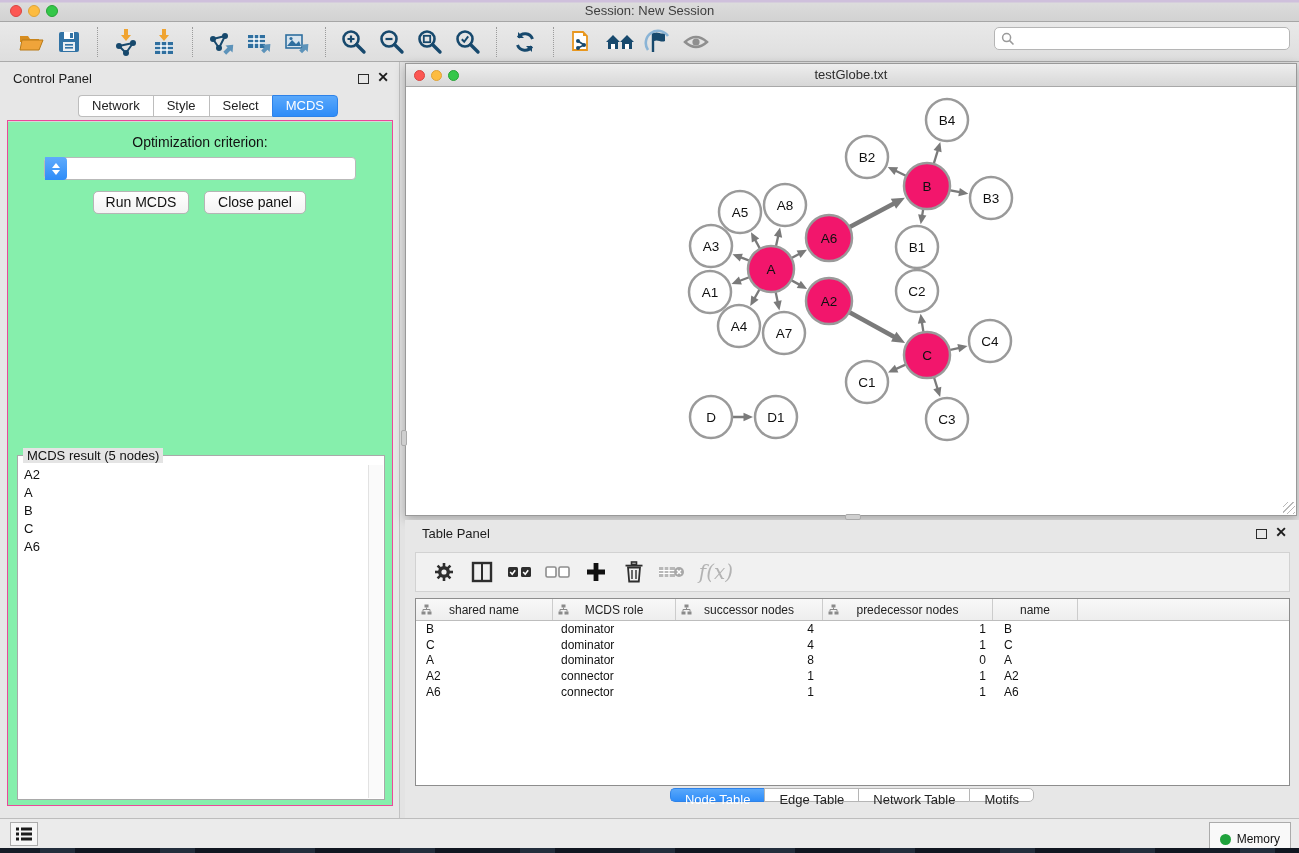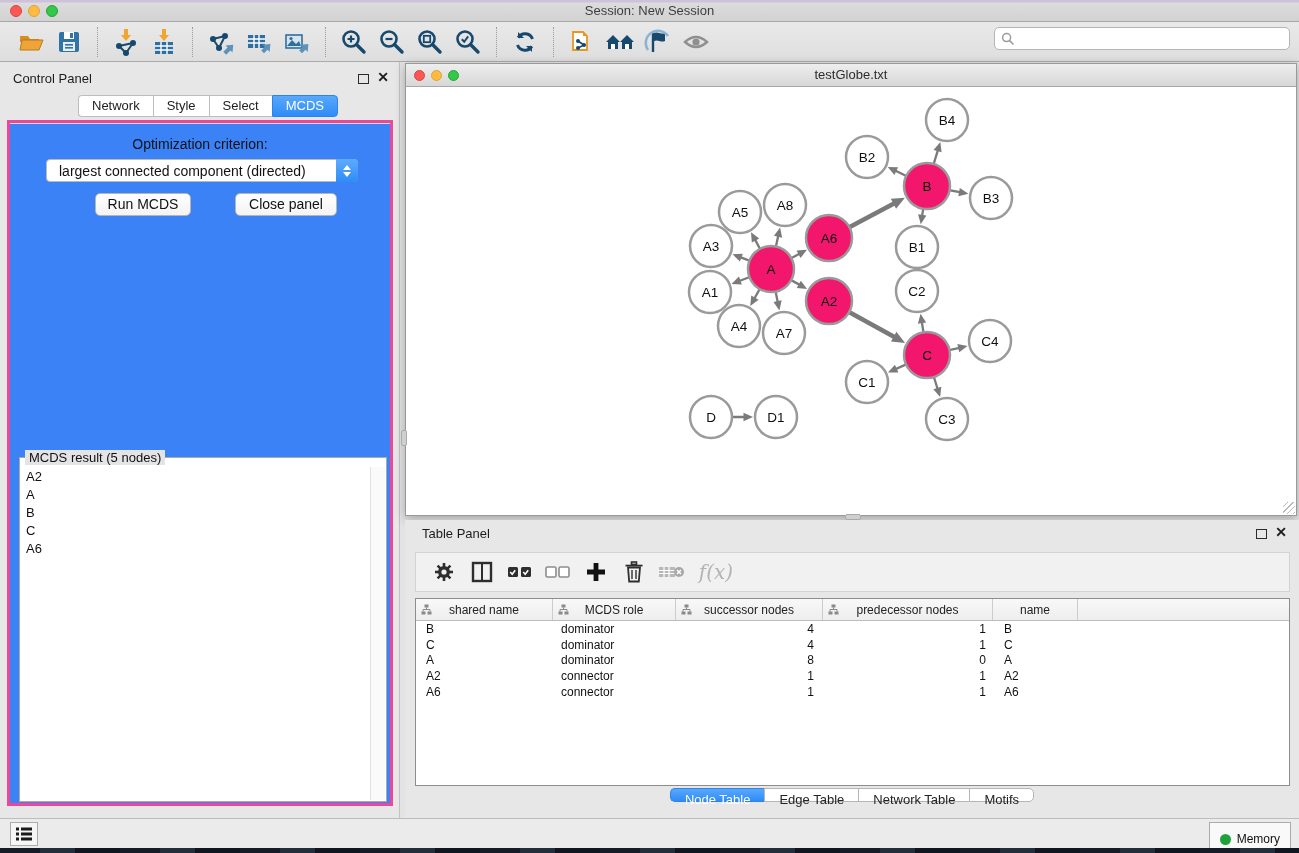--- a/index.html
+++ b/index.html
@@ -32,21 +32,21 @@
   .float-ico { width:11px; height:10px; border:1.6px solid #2b2b2b; display:inline-block; }
   .close-ico { font-size:14px; font-weight:bold; color:#1c1c1c; }
   .cp-head-btn { position:absolute; top:8px; }
   .tabsrow { position:absolute; left:78px; top:33px; display:flex; }
   .tab { height:22px; line-height:20px; padding:0 13px; font-size:13px; color:#222;
     background:#fff; border:1px solid #bdbdbd; border-right:none; }
   .tab:first-child { border-radius:4px 0 0 4px; }
   .tab:last-child { border-right:1px solid #bdbdbd; border-radius:0 4px 4px 0; }
   .tab.sel { background:linear-gradient(180deg,#59a8fb,#2e8cf8); color:#fff; border-color:#2e82e8; }
   .cp-content { position:absolute; left:7px; top:58px; width:386px; height:686px;
-    background:#3b82f6; border:3px solid #ec4899; box-shadow:inset 0 1px 0 #d6d6d6; }
+    background:#86efac; border:1px solid #ec4899; box-shadow:inset 0 1px 0 #d6d6d6; }
   .opt-label { position:absolute; left:0; top:13px; width:100%; text-align:center; font-size:14px; color:#111; }
   .selectbox { position:absolute; left:36px; top:36px; width:312px; height:23px; background:#fff;
     border:1px solid #b9b9b9; border-radius:4px; display:flex; align-items:center; }
   .selectbox .val { flex:1; font-size:14px; color:#111; padding-left:12px; white-space:nowrap; }
   .spinner { width:22px; height:23px; margin-right:-1px; border-radius:0 4px 4px 0;
     background:linear-gradient(180deg,#5fabfc,#2e8cf8); display:flex; flex-direction:column;
     align-items:center; justify-content:center; gap:2px; }
   .spinner .up { width:0; height:0; border-left:4px solid transparent; border-right:4px solid transparent; border-bottom:5px solid #fff; }
   .spinner .dn { width:0; height:0; border-left:4px solid transparent; border-right:4px solid transparent; border-top:5px solid #fff; }
   .cbtn { position:absolute; top:70px; height:23px; background:linear-gradient(180deg,#ffffff,#f3f3f3);
@@ -256,28 +256,27 @@
   <div class="cp-head-btn" style="right:10px; top:6px;"><span class="close-ico">✕</span></div>
   <div class="tabsrow">
       <div class="tab">Network</div>
       <div class="tab">Style</div>
       <div class="tab">Select</div>
       <div class="tab sel">MCDS</div>
     </div>
   <div class="cp-content">
     <div class="opt-label">Optimization criterion:</div>
     <div class="selectbox">
-      <span class="val">largest connected component (directed)</span>
       <span class="spinner">
           <span class="up"></span>
           <span class="dn"></span>
         </span>
     </div>
     <div class="cbtn" style="left:85px; width:96px;">Run MCDS</div>
-    <div class="cbtn" style="left:196px; width:102px;margin-left:29px;">Close panel</div>
+    <div class="cbtn" style="left:196px; width:102px;">Close panel</div>
     <div class="result-group">
       <div class="result-legend">MCDS result (5 nodes)</div>
       <div class="result-list">
           <div class="result-item">A2</div>
           <div class="result-item">A</div>
           <div class="result-item">B</div>
           <div class="result-item">C</div>
           <div class="result-item">A6</div>
         </div>
       <div class="result-scroll"></div>

